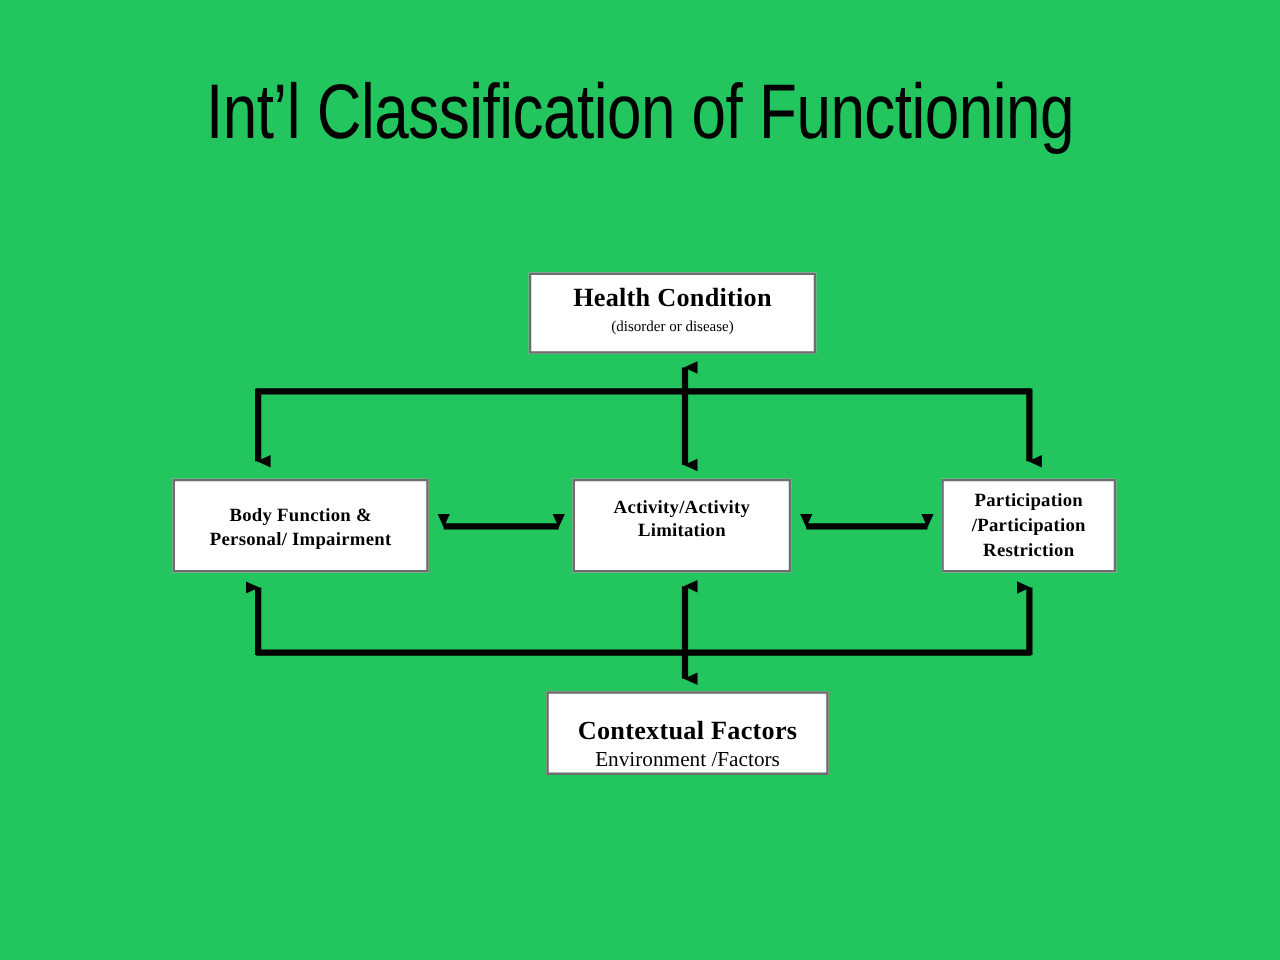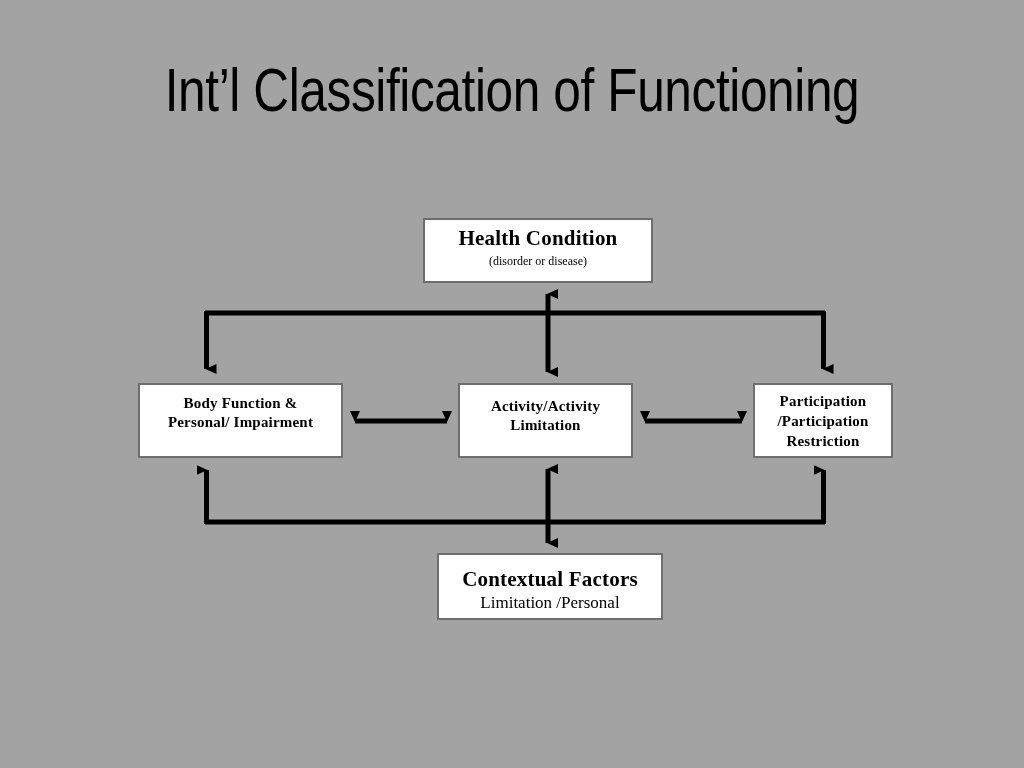--- a/index.html
+++ b/index.html
@@ -5,21 +5,21 @@
 <style>
   html, body {
     margin: 0;
     padding: 0;
     background: #ffffff;
   }
   #slide {
     position: relative;
     width: 1024px;
     height: 768px;
-    background: #a3a3a3;
+    background: #22c55e;
     overflow: hidden;
     font-family: "Liberation Serif", "DejaVu Serif", serif;
   }
 
   
   #slide-title {
     position: absolute;
     left: 0;
     top: 54px;
     width: 1024px;
@@ -85,21 +85,21 @@
   #node-health .title-line { font-size: 21px; line-height: 25px; }
   #node-health .sub-line   { font-size: 12px; line-height: 21px; }
 
   
   #node-body {
     left: 138px;
     top: 383px;
     width: 205px;
     height: 75px;
     justify-content: flex-start;
-    padding-top: 9px;
+    padding-top: 19px;
   }
   #node-body .title-line { font-size: 15px; line-height: 19px; }
 
   
   #node-activity {
     left: 458px;
     top: 383px;
     width: 175px;
     height: 75px;
     justify-content: flex-start;
@@ -117,21 +117,21 @@
     padding-top: 6px;
   }
   #node-participation .title-line { font-size: 15px; line-height: 20px; }
 
   
   #node-contextual {
     left: 437px;
     top: 553px;
     width: 226px;
     height: 67px;
-    justify-content: center;
+    justify-content: flex-end;
     padding-top: 6px;
   }
   #node-contextual .title-line { font-size: 21px; line-height: 26px; }
   #node-contextual .sub-line   { font-size: 17px; line-height: 21px; }
 </style>
 </head>
 <body>
 
 <div id="slide">
 
@@ -204,17 +204,17 @@
     </div>
 
     <div class="node" id="node-participation">
       <div class="title-line">Participation</div>
       <div class="title-line">/Participation</div>
       <div class="title-line">Restriction</div>
     </div>
 
     <div class="node" id="node-contextual">
       <div class="title-line">Contextual Factors</div>
-      <div class="sub-line">Limitation /Personal</div>
+      <div class="sub-line">Environment /Factors</div>
     </div>
 
   </div>
 </div>
 
 </body></html>

